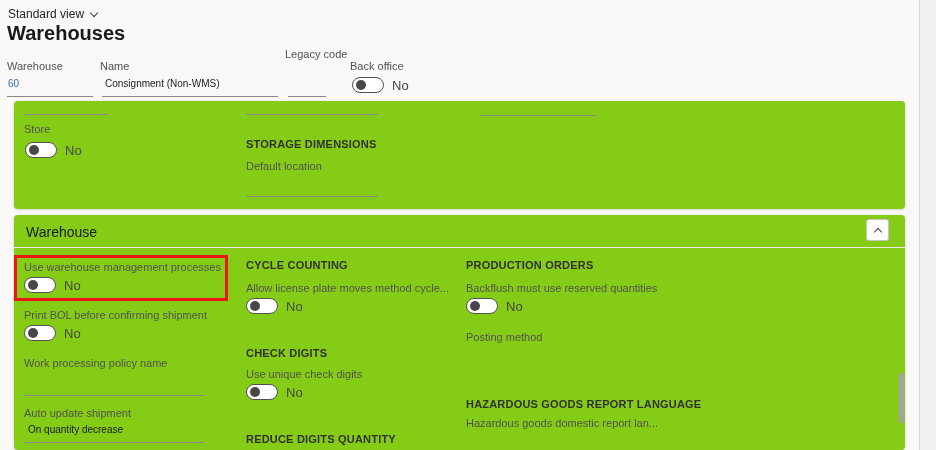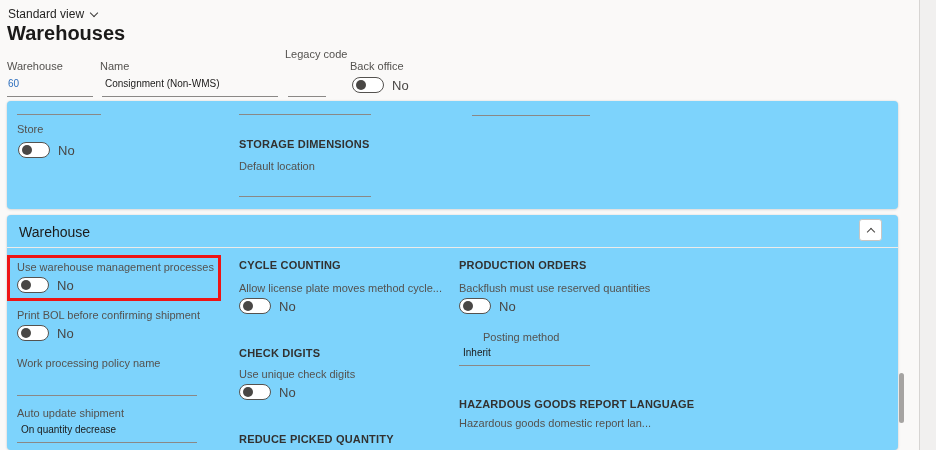--- a/index.html
+++ b/index.html
@@ -17,21 +17,21 @@
 
   
   .uline { height:1px; background:#8a8886; }
 
   
   .toggle { width:32px; height:16px; border:1px solid #54524f; border-radius:9px; background:#fff; position:absolute; cursor:pointer; }
   .toggle .knob { position:absolute; left:3px; top:2px; width:10px; height:10px; border-radius:50%; background:#494745; }
   .tglval { font-size:13px; color:#484644; white-space:nowrap; }
 
   
-  .card { position:absolute; left:7px; width:891px; background:#7dd3fc; border-radius:4px;
+  .card { position:absolute; left:14px; width:891px; background:#84cc16; border-radius:4px;
           box-shadow:0 0 2px rgba(0,0,0,.12), 0 1px 3px rgba(0,0,0,.1); }
 
   
   .chev-down { display:inline-block; width:6px; height:6px; border-right:1.3px solid #3b3a39; border-bottom:1.3px solid #3b3a39; transform:rotate(45deg); margin-left:7px; margin-bottom:2px; }
   .chev-up   { display:inline-block; width:6px; height:6px; border-right:1.3px solid #484644; border-bottom:1.3px solid #484644; transform:rotate(-135deg); margin-top:3px; }
 
   .collapse-btn { width:23px; height:22px; border:1px solid #c8c6c4; border-radius:3px; background:#fff; display:flex; align-items:center; justify-content:center; cursor:pointer; }
 
   .red-box { border:3px solid #ee1414; }
 
@@ -133,33 +133,29 @@
     </div>
   <div class="abs tglval" style="left:272px; top:84px;">No</div>
 
   <div class="abs group" style="left:232px; top:132px;">CHECK DIGITS</div>
   <div class="abs lbl" style="left:232px; top:153px;">Use unique check digits</div>
   <div class="toggle" style="left:232px; top:169px;">
       <span class="knob"></span>
     </div>
   <div class="abs tglval" style="left:272px; top:170px;">No</div>
 
-  <div class="abs group" style="left:232px; top:218px;">REDUCE PICKED QUANTITY</div>
+  <div class="abs group" style="left:232px; top:218px;">REDUCE DIGITS QUANTITY</div>
 
   <div class="abs group" style="left:452px; top:44px;">PRODUCTION ORDERS</div>
   <div class="abs lbl" style="left:452px; top:67px;">Backflush must use reserved quantities</div>
   <div class="toggle" style="left:452px; top:83px;">
       <span class="knob"></span>
     </div>
   <div class="abs tglval" style="left:492px; top:84px;">No</div>
 
-  <div class="abs lbl" style="left:452px; top:116px;margin-left:24px;">Posting method</div>
-  <div class="abs" style="left:452px; top:131px; width:131px; height:20px;">
-    <div class="val" style="position:absolute; left:4px; top:1px;">Inherit</div>
-    <div class="uline abs" style="left:0; top:19px; width:131px;"></div>
-  </div>
+  <div class="abs lbl" style="left:452px; top:116px;">Posting method</div>
 
   <div class="abs lbl" style="left:452px; top:202px;">Hazardous goods domestic report lan...</div>
   <div class="abs group" style="left:452px; top:183px;">HAZARDOUS GOODS REPORT LANGUAGE</div>
 </div>
 
 <div class="scroll-thumb abs" style="left:899px; top:373px;"></div>
 <div class="right-edge abs" style="left:919px; top:0;"></div>
 
 </body></html>

